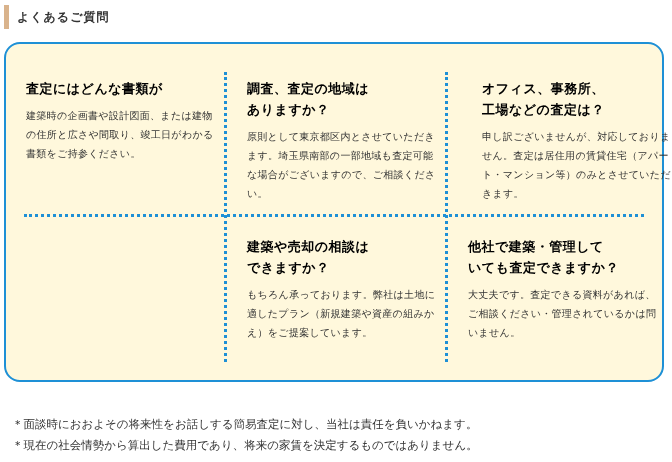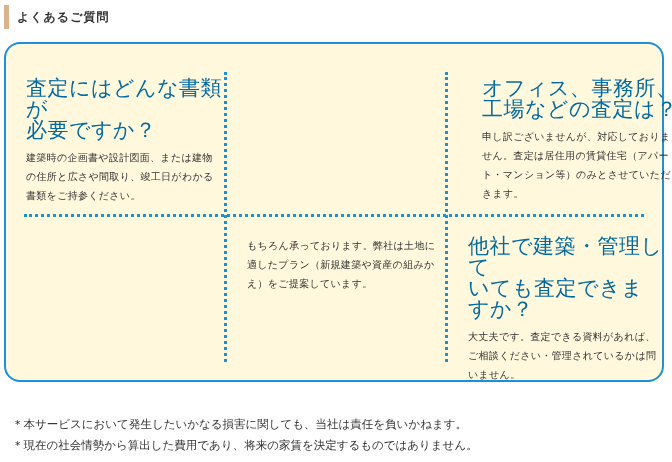--- a/index.html
+++ b/index.html
@@ -20,54 +20,59 @@
   .vdiv {
     position: absolute; top: 28px; bottom: 18px; width: 0;
     border-left: 3px dotted #1e90d6;
   }
   .hdiv {
     position: absolute; left: 18px; right: 18px; top: 170px; height: 0;
     border-top: 3px dotted #1e90d6;
   }
   .faq-item { position: absolute; width: 196px; }
   .faq-q {
-    font-size: 21px; font-weight: normal; color: #0369a1; line-height: 21px; margin: 0 0 7px 0;
+    font-size: 13px; font-weight: bold; color: #000000; line-height: 21px; margin: 0 0 7px 0;
     letter-spacing: 0.5px;
   }
   .faq-a { font-size: 10px; line-height: 19px; color: #333; margin: 0; letter-spacing: 0.3px; }
   .notes { position: absolute; left: 12px; top: 414px; font-size: 11.5px; color: #333; line-height: 21px; }
   .note { white-space: nowrap; }
 </style>
 </head>
 <body>
 
 <div class="page-title">
   <div class="title-bar"></div>
   <div class="title-text">よくあるご質問</div>
 </div>
 
 <div class="faq-card">
   <div class="vdiv" style="left:218px;"></div>
   <div class="vdiv" style="left:439px;"></div>
   <div class="hdiv"></div>
 
   <div class="faq-item" style="left:20px; top:34px;">
-    <p class="faq-q"><span>査定にはどんな書類が</span><br><span>必要ですか？</span></p>
+    <p class="faq-q"><span>査定にはどんな書類が</span><br></p>
     <p class="faq-a">建築時の企画書や設計図面、または建物の住所と広さや間取り、竣工日がわかる書類をご持参ください。</p>
+  </div>
+  <div class="faq-item" style="left:241px; top:34px;">
+    <p class="faq-q"><span>調査、査定の地域は</span><br><span>ありますか？</span></p>
+    <p class="faq-a">原則として東京都区内とさせていただきます。埼玉県南部の一部地域も査定可能な場合がございますので、ご相談ください。</p>
   </div>
   <div class="faq-item" style="left:476px; top:34px;">
     <p class="faq-q"><span>オフィス、事務所、</span><br><span>工場などの査定は？</span></p>
     <p class="faq-a">申し訳ございませんが、対応しておりません。査定は居住用の賃貸住宅（アパート・マンション等）のみとさせていただきます。</p>
   </div>
 
   <div class="faq-item" style="left:241px; top:192px;">
+    <p class="faq-q"><span>建築や売却の相談は</span><br><span>できますか？</span></p>
     <p class="faq-a">もちろん承っております。弊社は土地に適したプラン（新規建築や資産の組みかえ）をご提案しています。</p>
   </div>
   <div class="faq-item" style="left:462px; top:192px;">
     <p class="faq-q"><span>他社で建築・管理して</span><br><span>いても査定できますか？</span></p>
     <p class="faq-a">大丈夫です。査定できる資料があれば、ご相談ください・管理されているかは問いません。</p>
   </div>
 </div>
 
 <div class="notes">
-  <div class="note">＊本サービスにおいて発生したいかなる損害に関しても、当社は責任を負いかねます。</div>
+  <div class="note">＊面談時におおよその将来性をお話しする簡易査定に対し、当社は責任を負いかねます。</div>
   <div class="note">＊現在の社会情勢から算出した費用であり、将来の家賃を決定するものではありません。</div>
 </div>
 
 </body></html>

